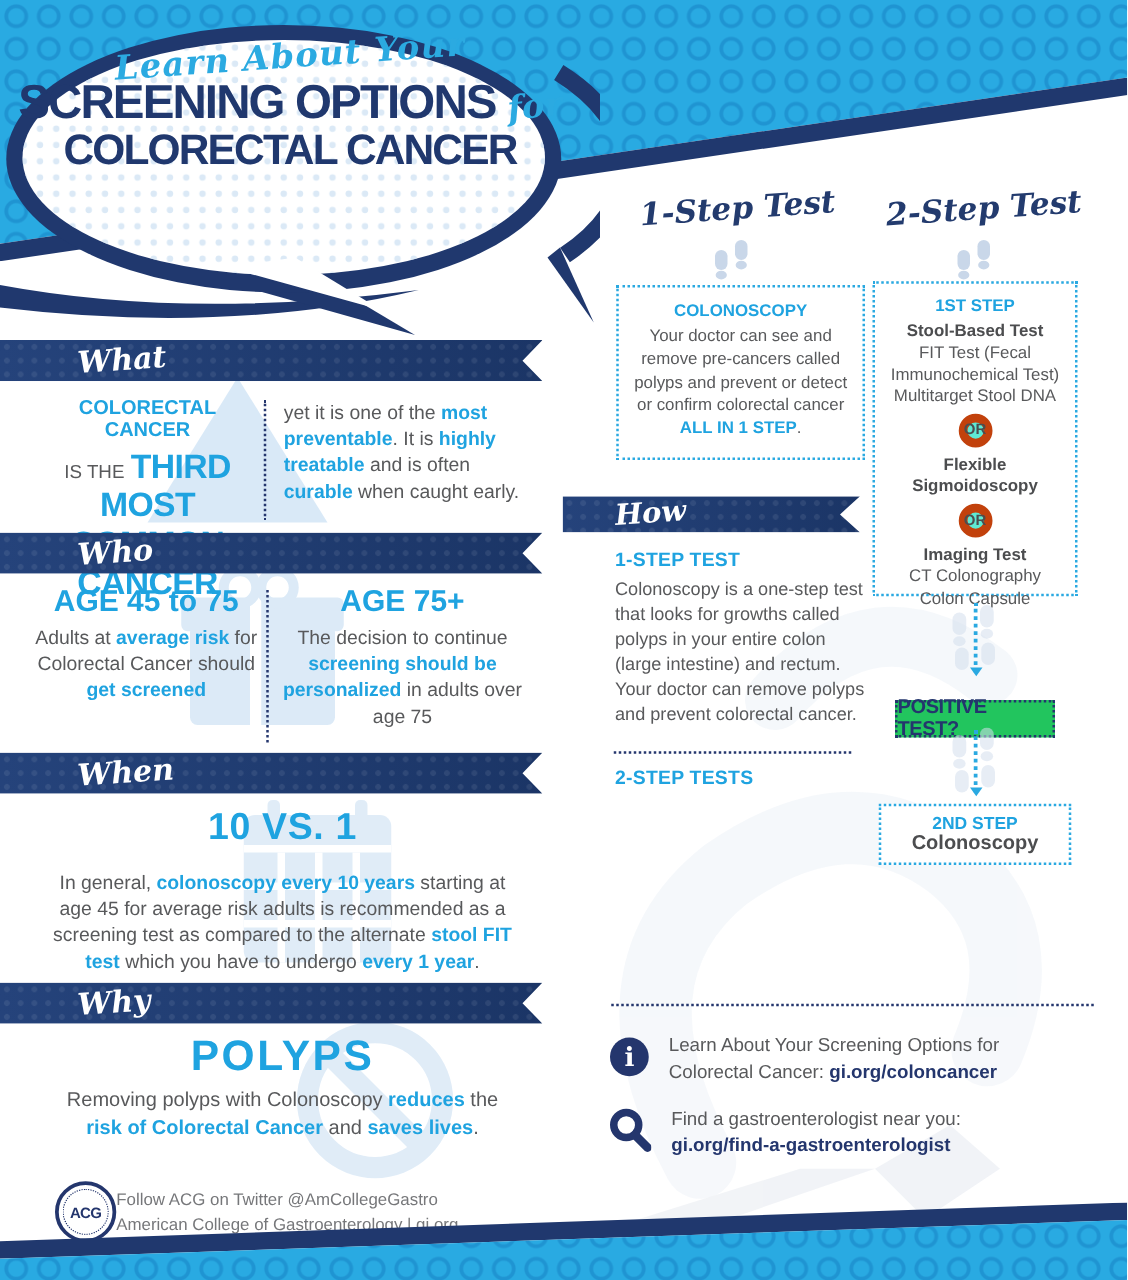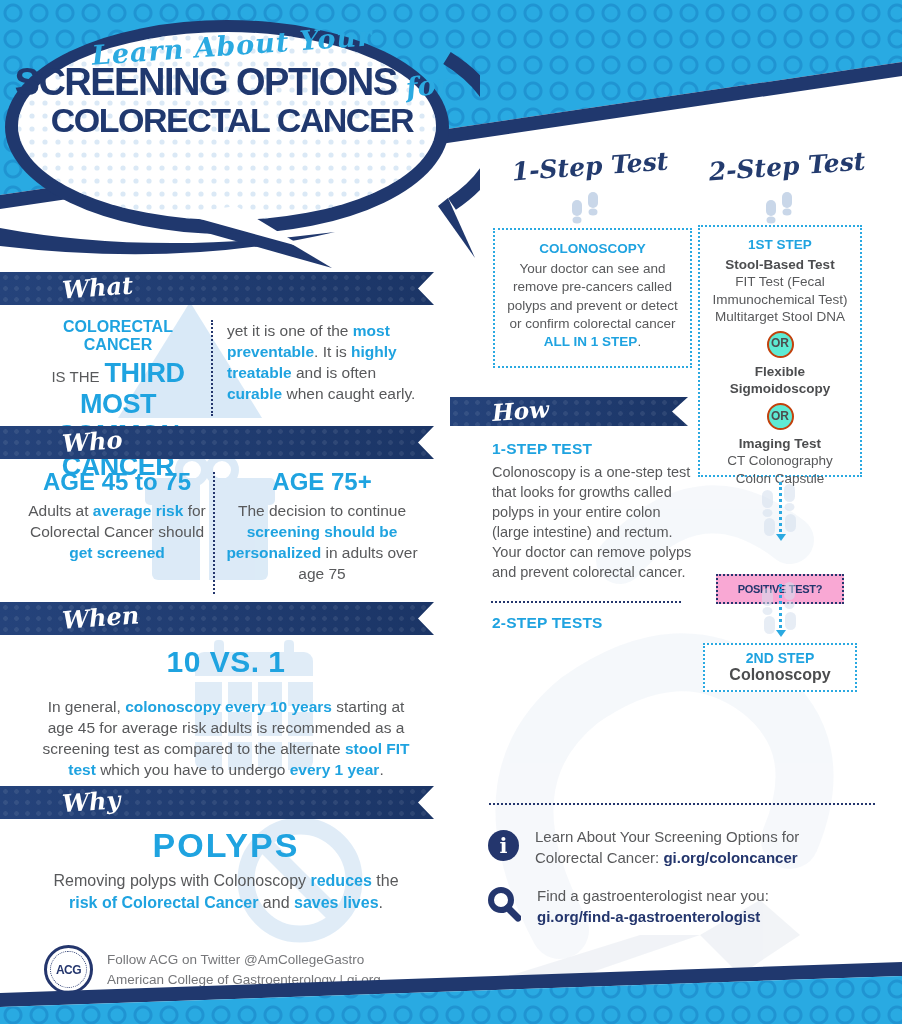--- a/index.html
+++ b/index.html
@@ -64,33 +64,33 @@
   .flow-head{position:absolute;width:180px;text-align:center;font-family:"DejaVu Serif",serif;
     font-style:italic;font-weight:bold;color:#233b6e;font-size:25px;transform:rotate(-4deg);}
   .fh1{left:500px;top:152px;}.fh2{left:697px;top:152px;}
   .foot-top{position:absolute;}
   .ft1{left:570px;top:192px;}.ft2{left:764px;top:192px;}
   .dbox{position:absolute;background:#fff;border:2px dotted #2aa9e1;text-align:center;color:var(--gray);}
   .box-colono{left:493px;top:228px;width:199px;height:140px;padding:10px 8px;font-size:13.5px;line-height:1.35;}
   .box-title{color:var(--cyan);font-weight:bold;font-size:13.5px;margin-bottom:2px;}
   .box-first{left:698px;top:225px;width:164px;height:252px;padding:9px 4px;font-size:13.5px;line-height:1.3;}
   .b-bold{font-weight:bold;color:var(--dark);}
-  .or-circle{width:27px;height:27px;border-radius:50%;border:2px solid #c2410c;background:#5eead4;
+  .or-circle{width:27px;height:27px;border-radius:50%;border:7px solid #c2410c;background:#5eead4;
     margin:5px auto;display:flex;align-items:center;justify-content:center;
     font-size:12px;font-weight:bold;color:var(--dark);}
   .dot-arrow{position:absolute;width:0;border-left:3px dotted #2aa9e1;}
   .dot-arrow::after{content:"";position:absolute;left:-6px;bottom:-8px;
     border:5px solid transparent;border-top:7px solid #2aa9e1;}
   .arr1{left:779px;top:482px;height:56px;}
   .arr2{left:779px;top:584px;height:50px;}
   .foot-trail{position:absolute;opacity:.55;}
   .tr1{left:758px;top:484px;}.tr2{left:758px;top:582px;}
-  .box-positive{position:absolute;left:716px;top:574px;width:128px;height:30px;background:#f9a8d4;
+  .box-positive{position:absolute;left:716px;top:560px;width:128px;height:30px;background:#22c55e;
     border:2px dotted var(--navy2);display:flex;align-items:center;justify-content:center;
-    color:var(--navy2);font-weight:bold;font-size:11px;letter-spacing:-0.3px;}
+    color:var(--navy2);font-weight:bold;font-size:16px;letter-spacing:-0.3px;}
   .box-second{left:703px;top:643px;width:154px;height:49px;padding-top:5px;}
   .second-l1{color:var(--cyan);font-weight:bold;font-size:14px;}
   .second-l2{color:var(--dark);font-weight:bold;font-size:16px;}
 
   
   .how-title{position:absolute;color:var(--cyan);font-weight:bold;font-size:15.5px;letter-spacing:.2px;}
   .ht1{left:492px;top:440px;}.ht2{left:492px;top:614px;}
   .how-text{position:absolute;left:492px;width:200px;color:var(--gray);font-size:14.5px;line-height:1.38;}
   .hx1{top:462px;}.hx2{top:636px;}
   .hdiv{position:absolute;height:0;border-top:2px dotted var(--navy2);}
@@ -98,21 +98,21 @@
   .hd-footer{left:489px;top:803px;width:386px;}
 
   
   .info-row{position:absolute;display:flex;gap:16px;align-items:flex-start;}
   .ir1{left:488px;top:827px;}.ir2{left:487px;top:886px;}
   .info-icon{width:31px;height:31px;border-radius:50%;background:var(--navy2);color:#fff;
     display:flex;align-items:center;justify-content:center;
     font-family:"DejaVu Serif",serif;font-weight:bold;font-size:21px;margin-top:3px;}
   .f-text{color:var(--gray);font-size:15px;line-height:1.38;}
   .f-link{color:var(--navy2);font-weight:bold;text-decoration:none;}
-  .acg-row{position:absolute;left:44px;top:945px;display:flex;gap:14px;align-items:center;}
+  .acg-row{position:absolute;left:44px;top:945px;display:flex;align-items:center;}
   .acg-seal{width:49px;height:49px;border-radius:50%;border:3px solid var(--navy2);
     display:flex;align-items:center;justify-content:center;position:relative;background:#fff;}
   .acg-seal::before{content:"";position:absolute;inset:3px;border-radius:50%;border:1.5px dotted var(--navy2);}
   .acg-seal span{font-size:12px;font-weight:bold;color:var(--navy2);letter-spacing:-0.5px;}
   .acg-lines{color:#76777a;font-size:13.5px;line-height:1.45;}
 
   
   .bottom{position:absolute;left:0;top:950px;width:902px;height:74px;}
   .bottom .nv{position:absolute;inset:0;background:var(--navy);
     clip-path:polygon(0 43px,100% 12px,100% 26px,0 57px);}

